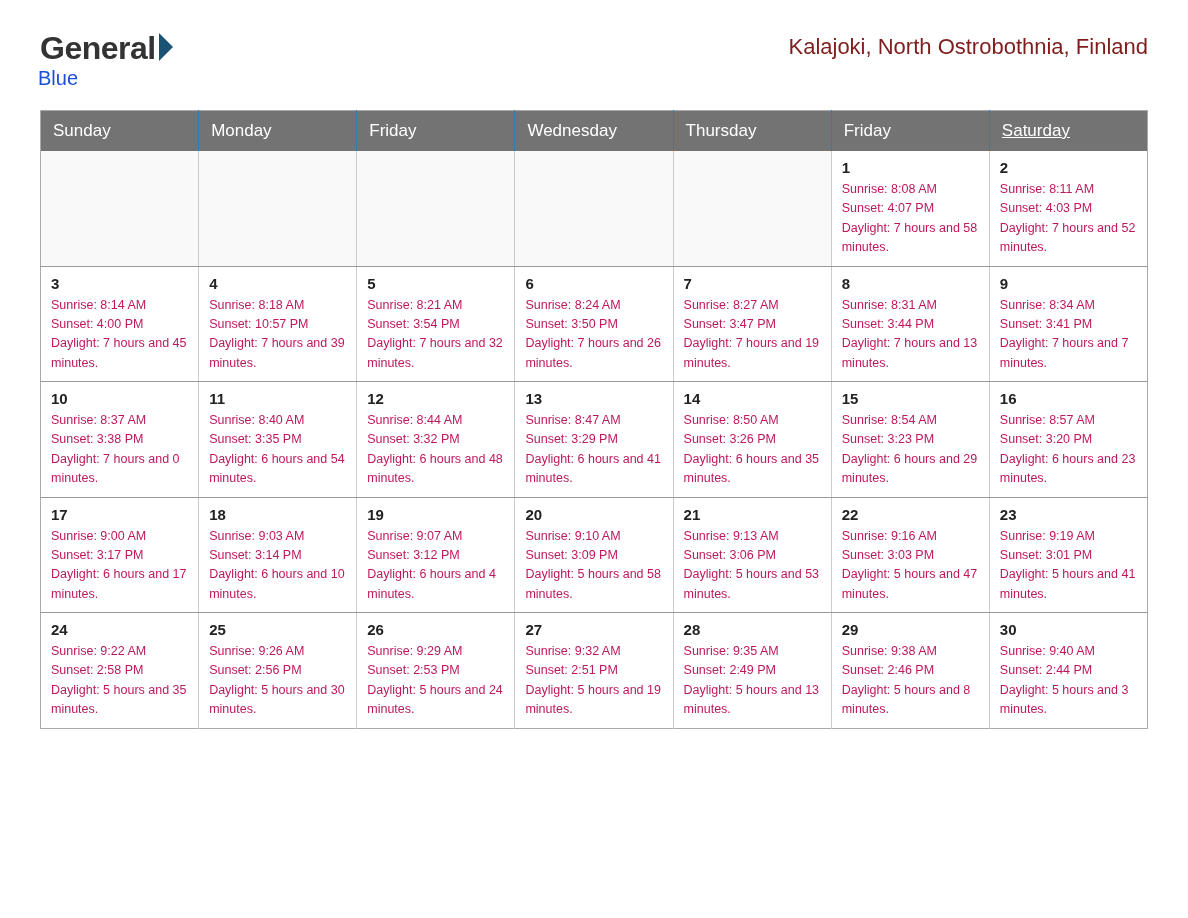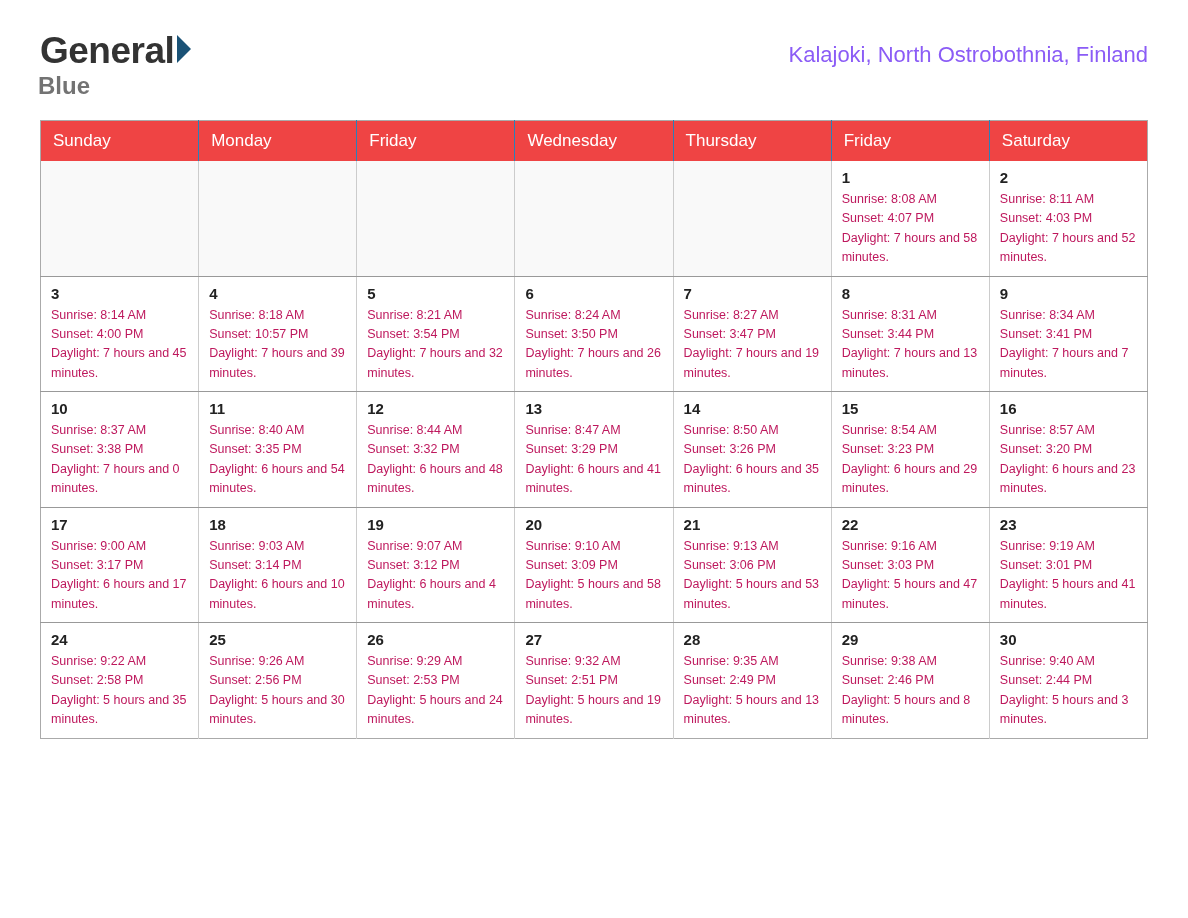--- a/index.html
+++ b/index.html
@@ -19,70 +19,71 @@
     .logo {
       display: flex;
       flex-direction: column;
       align-items: flex-start;
     }
     .logo-top {
       display: flex;
       align-items: center;
     }
     .logo-general {
-      font-size: 37px;
+      font-size: 32px;
       font-weight: bold;
       color: #333;
       letter-spacing: -0.5px;
     }
     .logo-triangle {
       width: 0;
       height: 0;
       border-left: 14px solid #1a5276;
       border-top: 14px solid transparent;
       border-bottom: 14px solid transparent;
       margin-left: 3px;
       margin-top: -4px;
     }
     .logo-blue {
-      font-size: 24px;
-      font-weight: bold;
-      color: #737373;
+      font-size: 20px;
+      font-weight: normal;
+      color: #1d4ed8;
       margin-left: -2px;
     }
     .title-section {
       text-align: right;
     }
     .month-title {
       font-size: 52px;
       font-weight: normal;
       color: #222;
       line-height: 1.1;
     }
     .location {
       font-size: 22px;
-      color: #8b5cf6;
-      margin-top: 12px;
+      color: #7f1d1d;
+      margin-top: 4px;
     }
     .calendar {
       width: 100%;
       border-collapse: collapse;
       border: 1px solid #aaa;
     }
     .calendar th {
-      background-color: #ef4444;
+      background-color: #737373;
       color: #fff;
       padding: 10px 12px;
       text-align: left;
       font-size: 17px;
       font-weight: normal;
       border-right: 1px solid #2980b9;
     }
     .calendar th:last-child {
       border-right: none;
+      text-decoration: underline;
     }
     .calendar td {
       vertical-align: top;
       padding: 8px 10px;
       border-right: 1px solid #ccc;
       border-bottom: 1px solid #999;
       width: 14.28%;
       font-size: 13px;
       color: #333;
       height: 110px;

